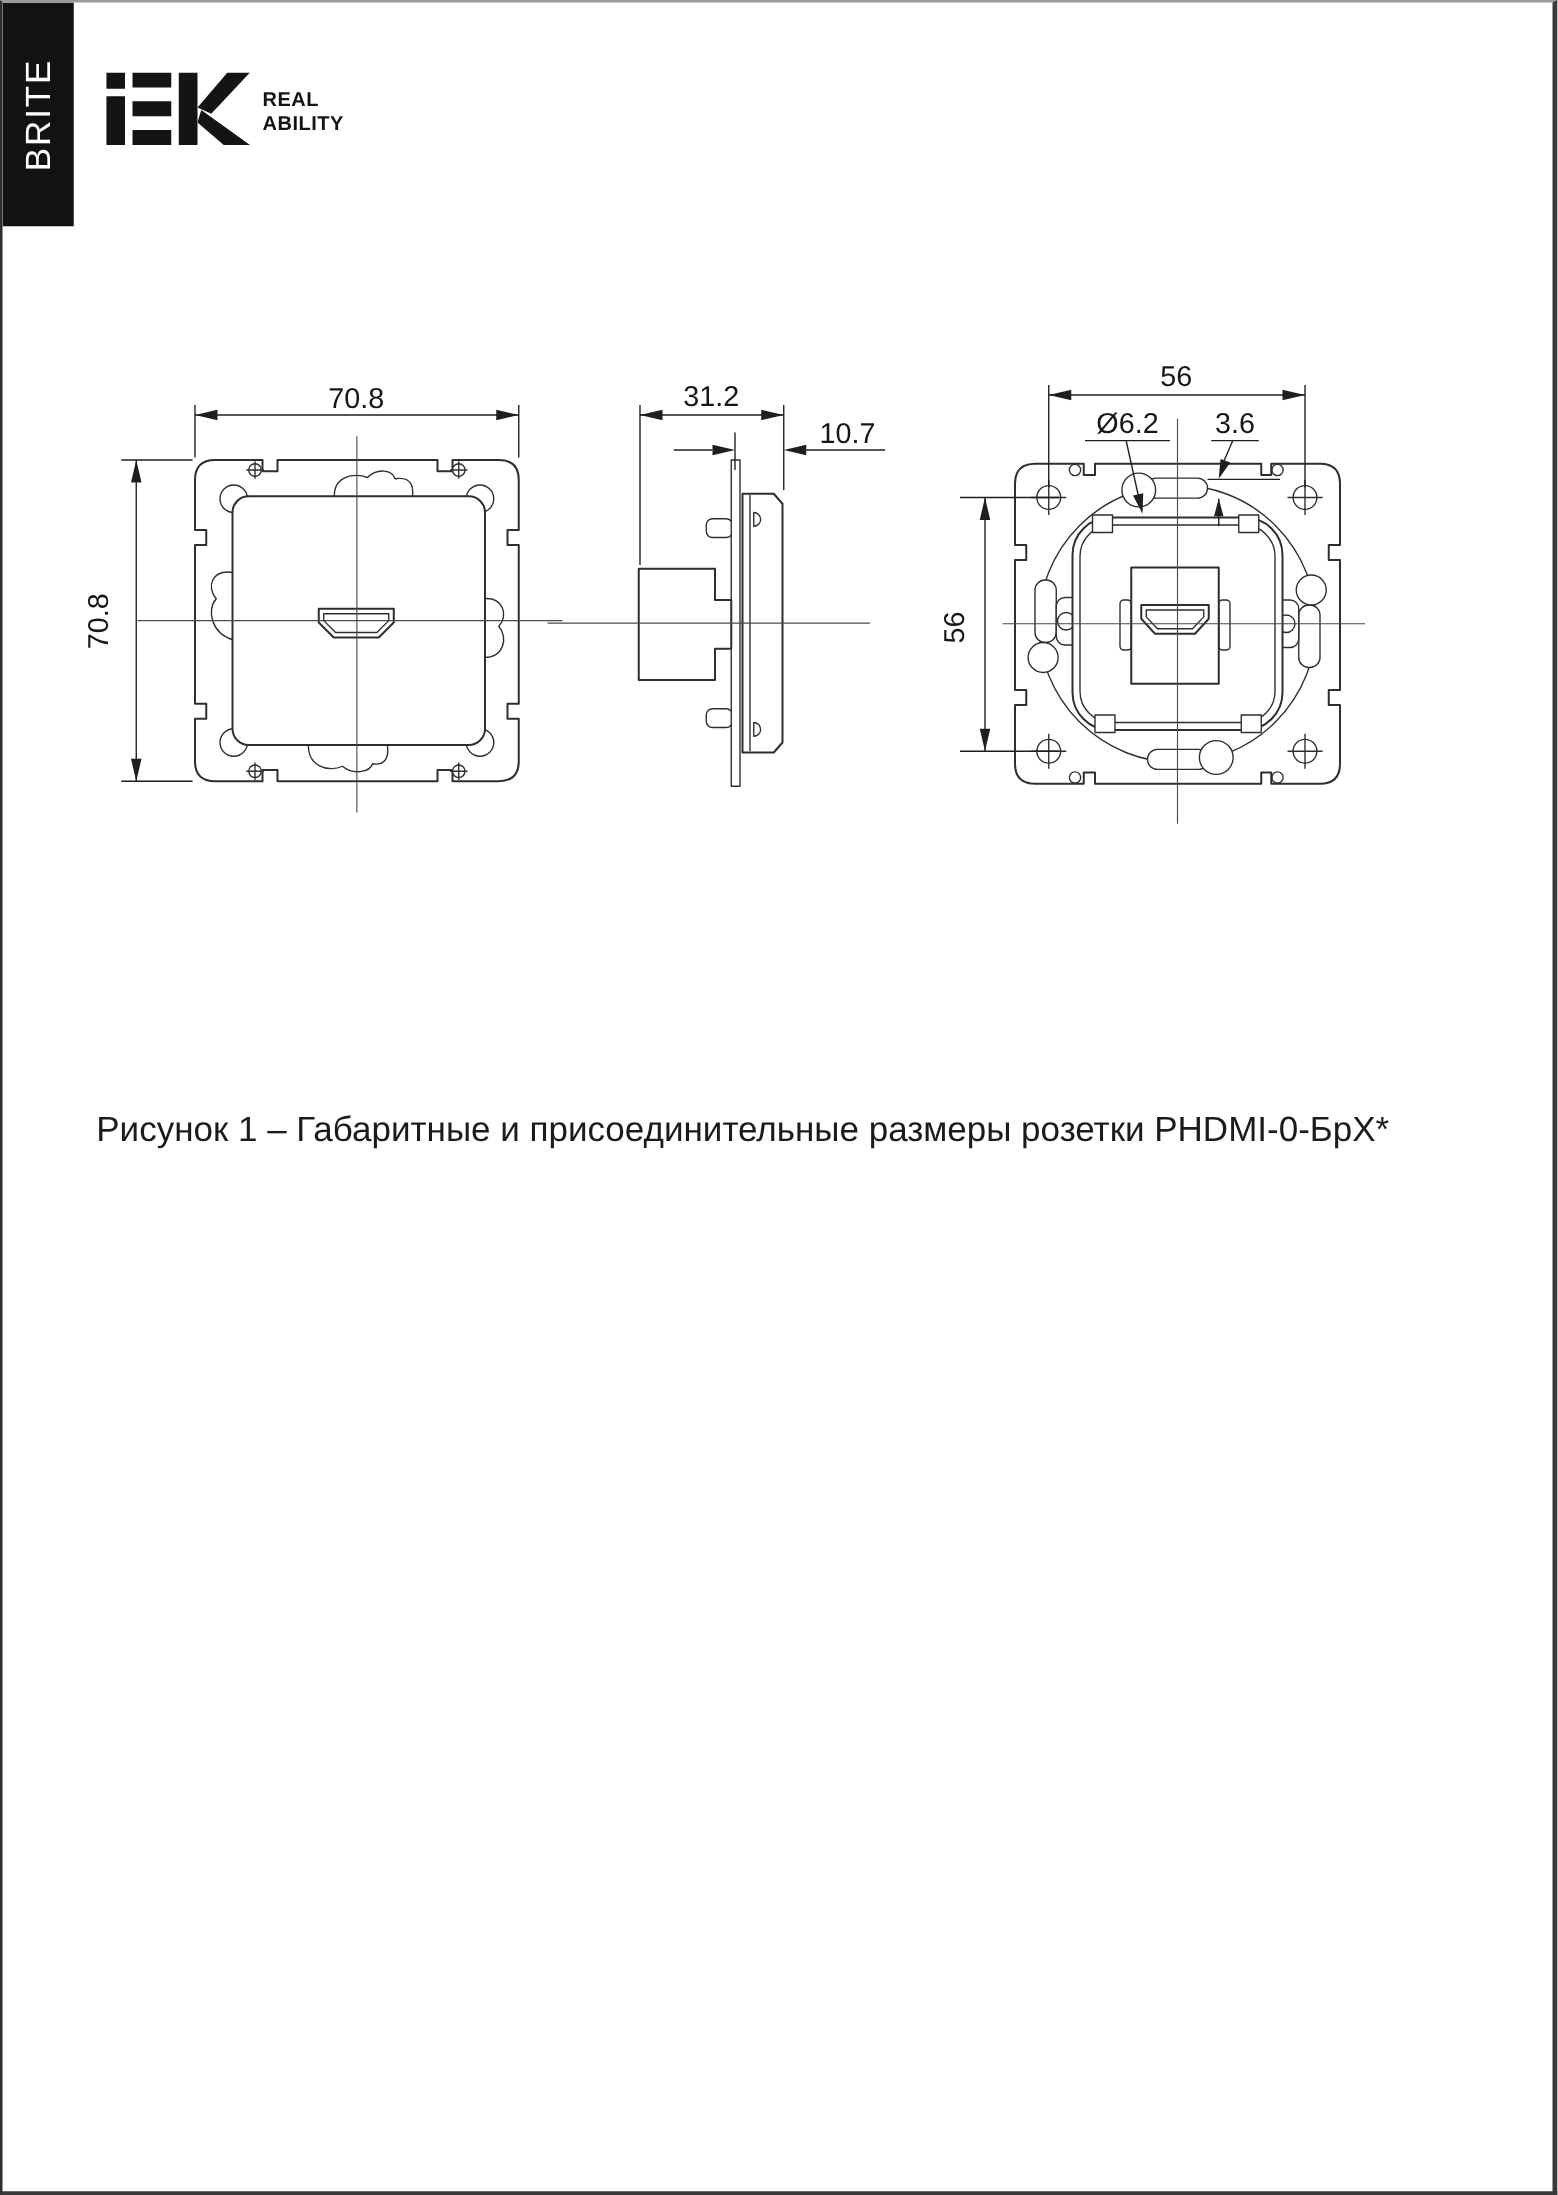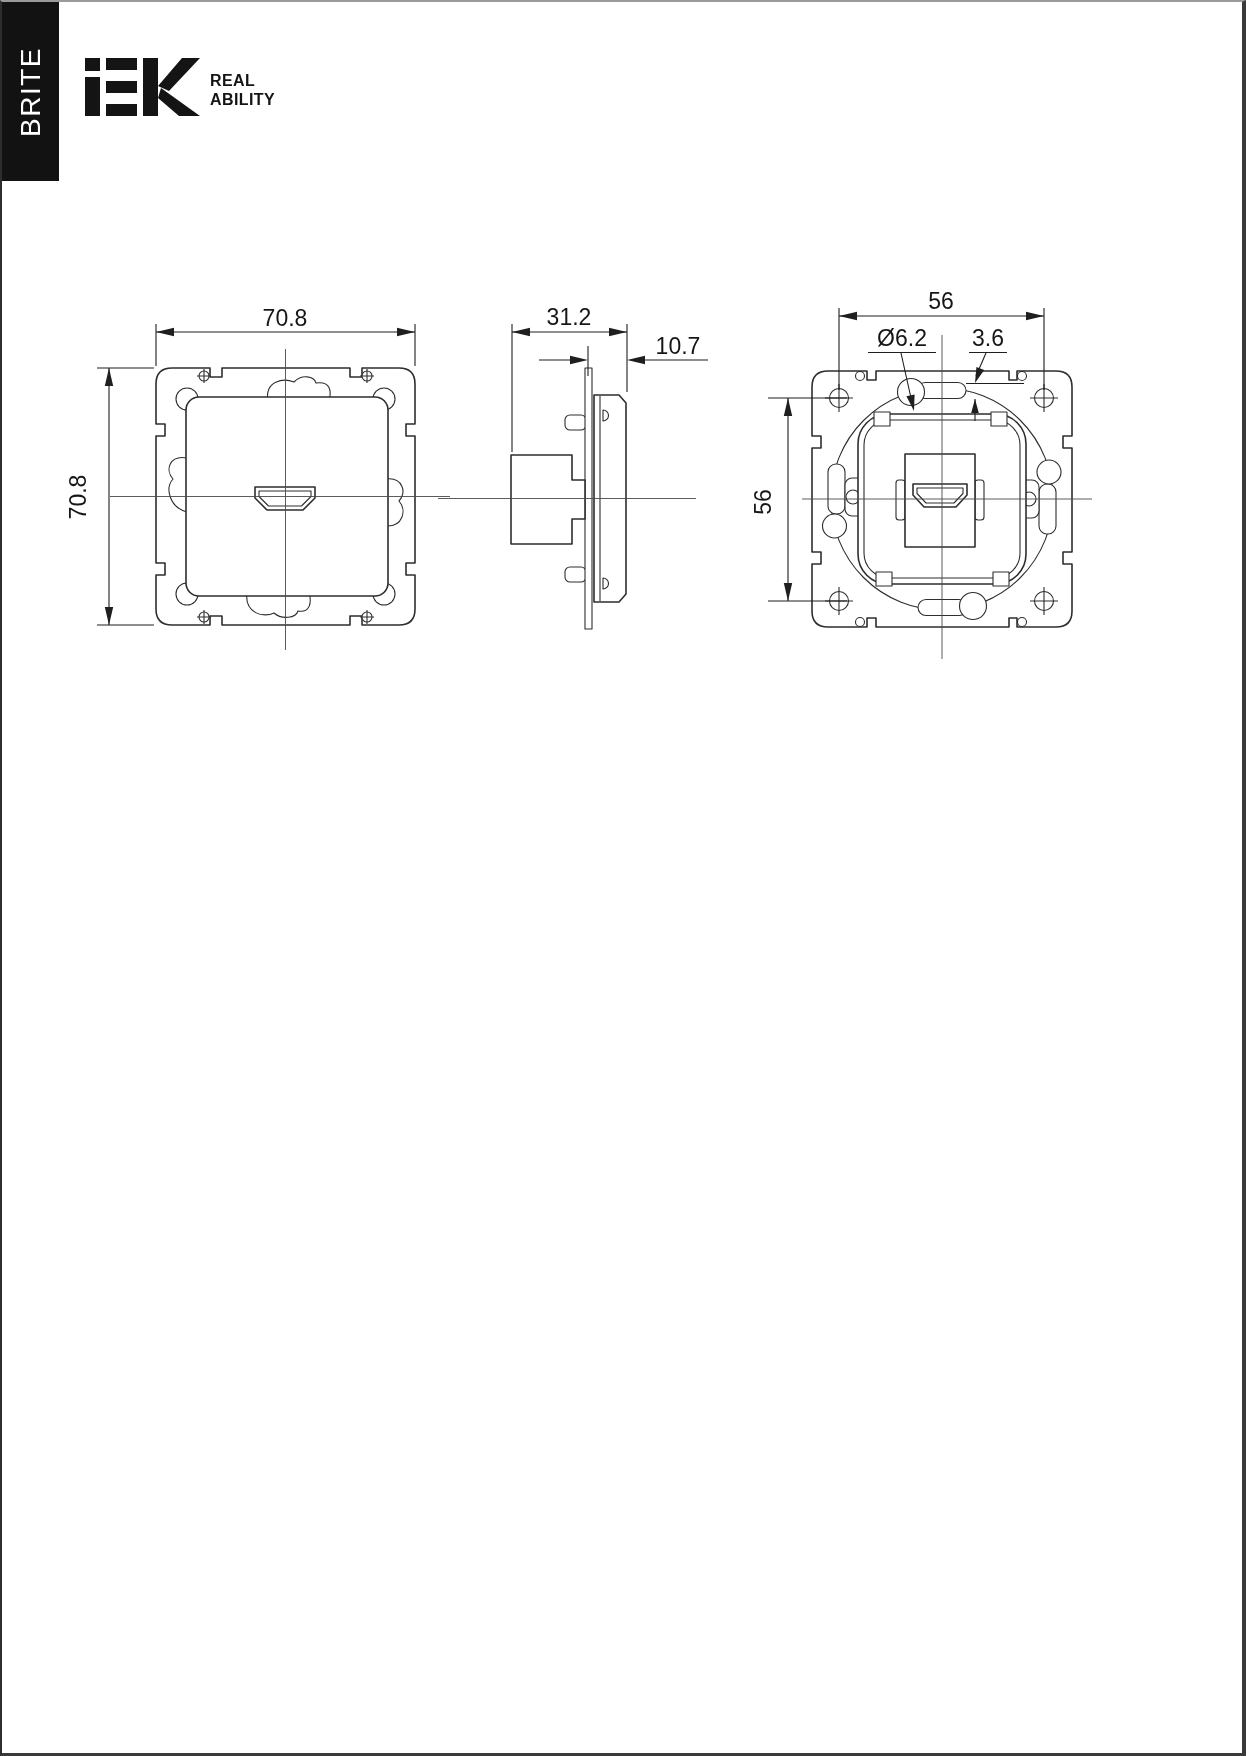--- a/index.html
+++ b/index.html
@@ -224,14 +224,15 @@
         <text class="dimtxt" x="900" y="344" text-anchor="middle">Ø6.2</text>
 
         <path class="dim" d="M967,350.5 H1005 M964,381.5 H1022 M984,351 L974,374 M973,397 V419"></path>
         <polygon class="arr" points="973,381 974.4,365.1 982.2,367.9"></polygon>
         <polygon class="arr" points="973,397 969.2,411 976.8,411"></polygon>
         <text class="dimtxt" x="986" y="344" text-anchor="middle">3.6</text>
       </g>
     </g>
   </svg>
 
+  <div class="caption">Рисунок 1 – Габаритные и присоединительные размеры розетки PHDMI-0-БрХ*</div>
 
 </div>
 
 </body></html>

